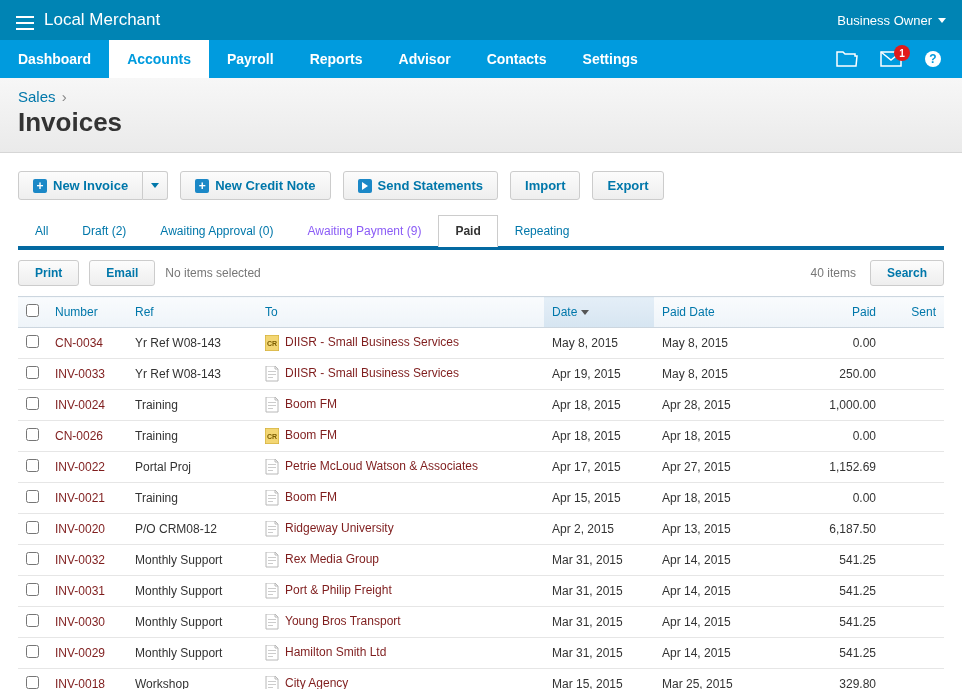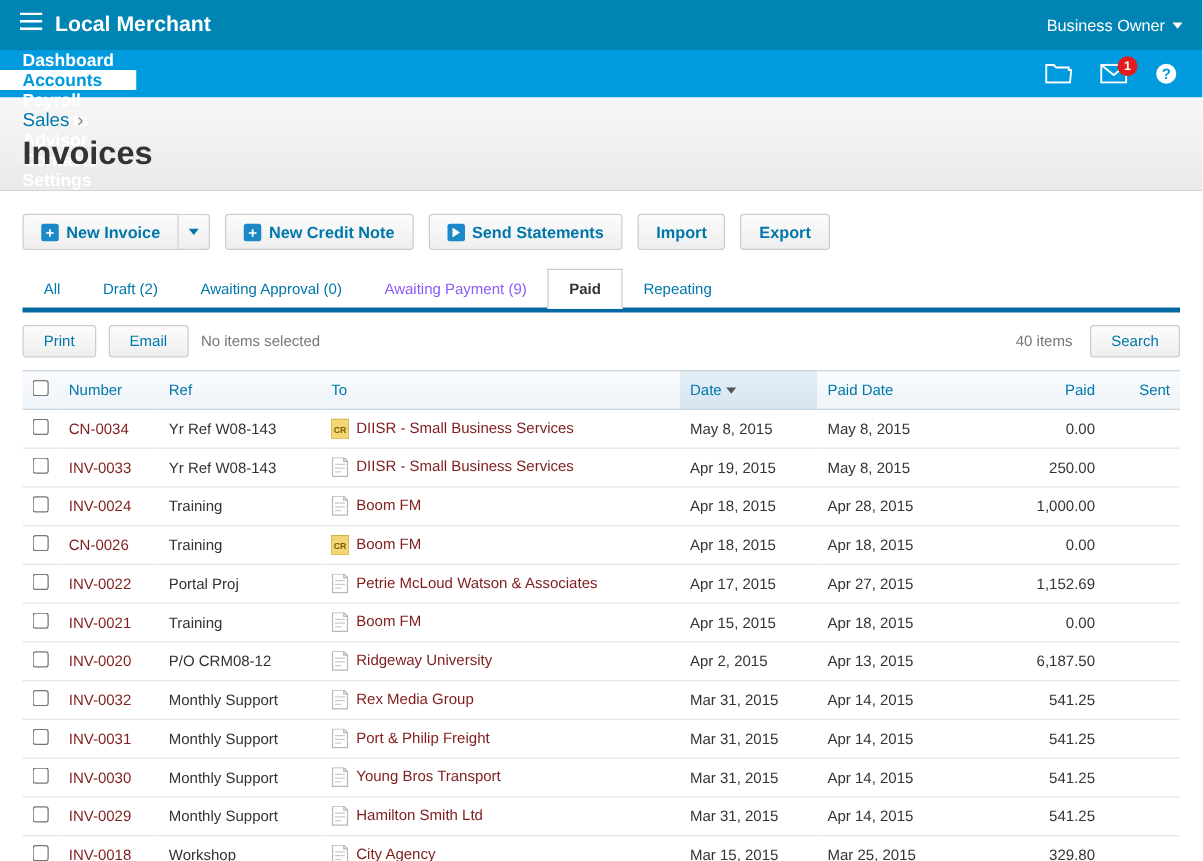--- a/index.html
+++ b/index.html
@@ -1,21 +1,21 @@
 <!DOCTYPE html>
 <html><head>
 <meta charset="utf-8">
 <style>
 * { margin: 0; padding: 0; box-sizing: border-box; }
 body { font-family: Arial, Helvetica, sans-serif; font-size: 13px; color: #333; background: #fff; width: 962px; }
 .topbar { background: #0084b4; color: #fff; height: 40px; display: flex; align-items: center; justify-content: space-between; padding: 0 16px; }
-.topbar-left { display: flex; align-items: flex-start; gap: 10px; font-size: 17px; font-weight: bold; }
+.topbar-left { display: flex; align-items: flex-end; gap: 10px; font-size: 17px; font-weight: normal; }
 .topbar-right { display: flex; align-items: center; gap: 6px; font-size: 13px; cursor: pointer; }
 .navbar { background: #009bde; color: #fff; height: 38px; display: flex; align-items: center; justify-content: space-between; padding: 0 0 0 0; }
-.nav-links { display: flex; height: 100%; flex-direction: column; }
+.nav-links { display: flex; height: 100%; }
 .nav-link { display: flex; align-items: center; padding: 0 18px; font-weight: bold; font-size: 14px; cursor: pointer; color: #fff; }
 .nav-link.active { background: #fff; color: #009bde; }
 .nav-icons { display: flex; align-items: center; gap: 22px; padding-right: 20px; position: relative; }
 .nav-icon { cursor: pointer; position: relative; }
 .badge { position: absolute; top: -6px; right: -8px; background: #e21b1b; color: #fff; border-radius: 50%; width: 16px; height: 16px; font-size: 10px; font-weight: bold; display: flex; align-items: center; justify-content: center; }
 .subheader { background: linear-gradient(#f7f7f7, #eaeaea); border-bottom: 1px solid #d6d6d6; padding: 10px 18px 14px; }
 .breadcrumb { font-size: 15px; color: #0077aa; }
 .breadcrumb .sep { color: #888; margin: 0 2px; }
 .page-title { font-size: 26px; font-weight: bold; color: #333; margin-top: 2px; }
 .content { padding: 18px; background: #fff; }
@@ -26,21 +26,21 @@
 .btn-group .btn.caret-only { border-left: none; border-radius: 0 3px 3px 0; padding: 6px 8px; }
 .plus-box { width: 14px; height: 14px; background: #1b88c7; color: #fff; font-size: 12px; font-weight: bold; display: inline-flex; align-items: center; justify-content: center; border-radius: 2px; line-height: 1; }
 .play-box { width: 14px; height: 14px; background: #1b88c7; display: inline-flex; align-items: center; justify-content: center; border-radius: 2px; }
 .tabs { display: flex; border-bottom: 4px solid #0369a1; }
 .tab { padding: 8px 16px; font-size: 12px; color: #0077aa; cursor: pointer; border: 1px solid transparent; border-bottom: none; position: relative; top: 1px; }
 .tab.active { background: #fff; border-color: #ccc; color: #333; font-weight: bold; border-bottom: 1px solid #fff; }
 .tab.alert { color: #8b5cf6; }
 .toolbar { display: flex; align-items: center; justify-content: space-between; padding: 10px 0; }
 .toolbar-left { display: flex; align-items: center; gap: 10px; }
 .toolbar-right { display: flex; align-items: center; gap: 14px; }
-.small-btn { background: linear-gradient(#fcfcfc, #eee); border: 1px solid #ccc; border-radius: 3px; padding: 5px 16px; font-size: 12px; color: #0077aa; font-weight: normal; cursor: pointer; }
+.small-btn { background: linear-gradient(#fcfcfc, #eee); border: 1px solid #ccc; border-radius: 3px; padding: 5px 16px; font-size: 12px; color: #0077aa; font-weight: bold; cursor: pointer; }
 .muted { color: #777; font-size: 12px; }
 table { width: 100%; border-collapse: collapse; }
 thead th { background: linear-gradient(#f9fbfd, #eef4f9); border-top: 1px solid #ccd6df; border-bottom: 1px solid #ccd6df; font-size: 12px; color: #0077aa; font-weight: normal; text-align: left; padding: 7px 8px; }
 thead th.sorted { background: linear-gradient(#e4eef7, #d6e5f1); }
 tbody td { border-bottom: 1px solid #e6e6e6; padding: 7px 8px; font-size: 12px; vertical-align: middle; }
 tbody td.link { color: #7f1d1d; }
 .check { width: 22px; }
 .col-number { width: 80px; }
 .col-ref { width: 130px; }
 .col-to { width: auto; }

